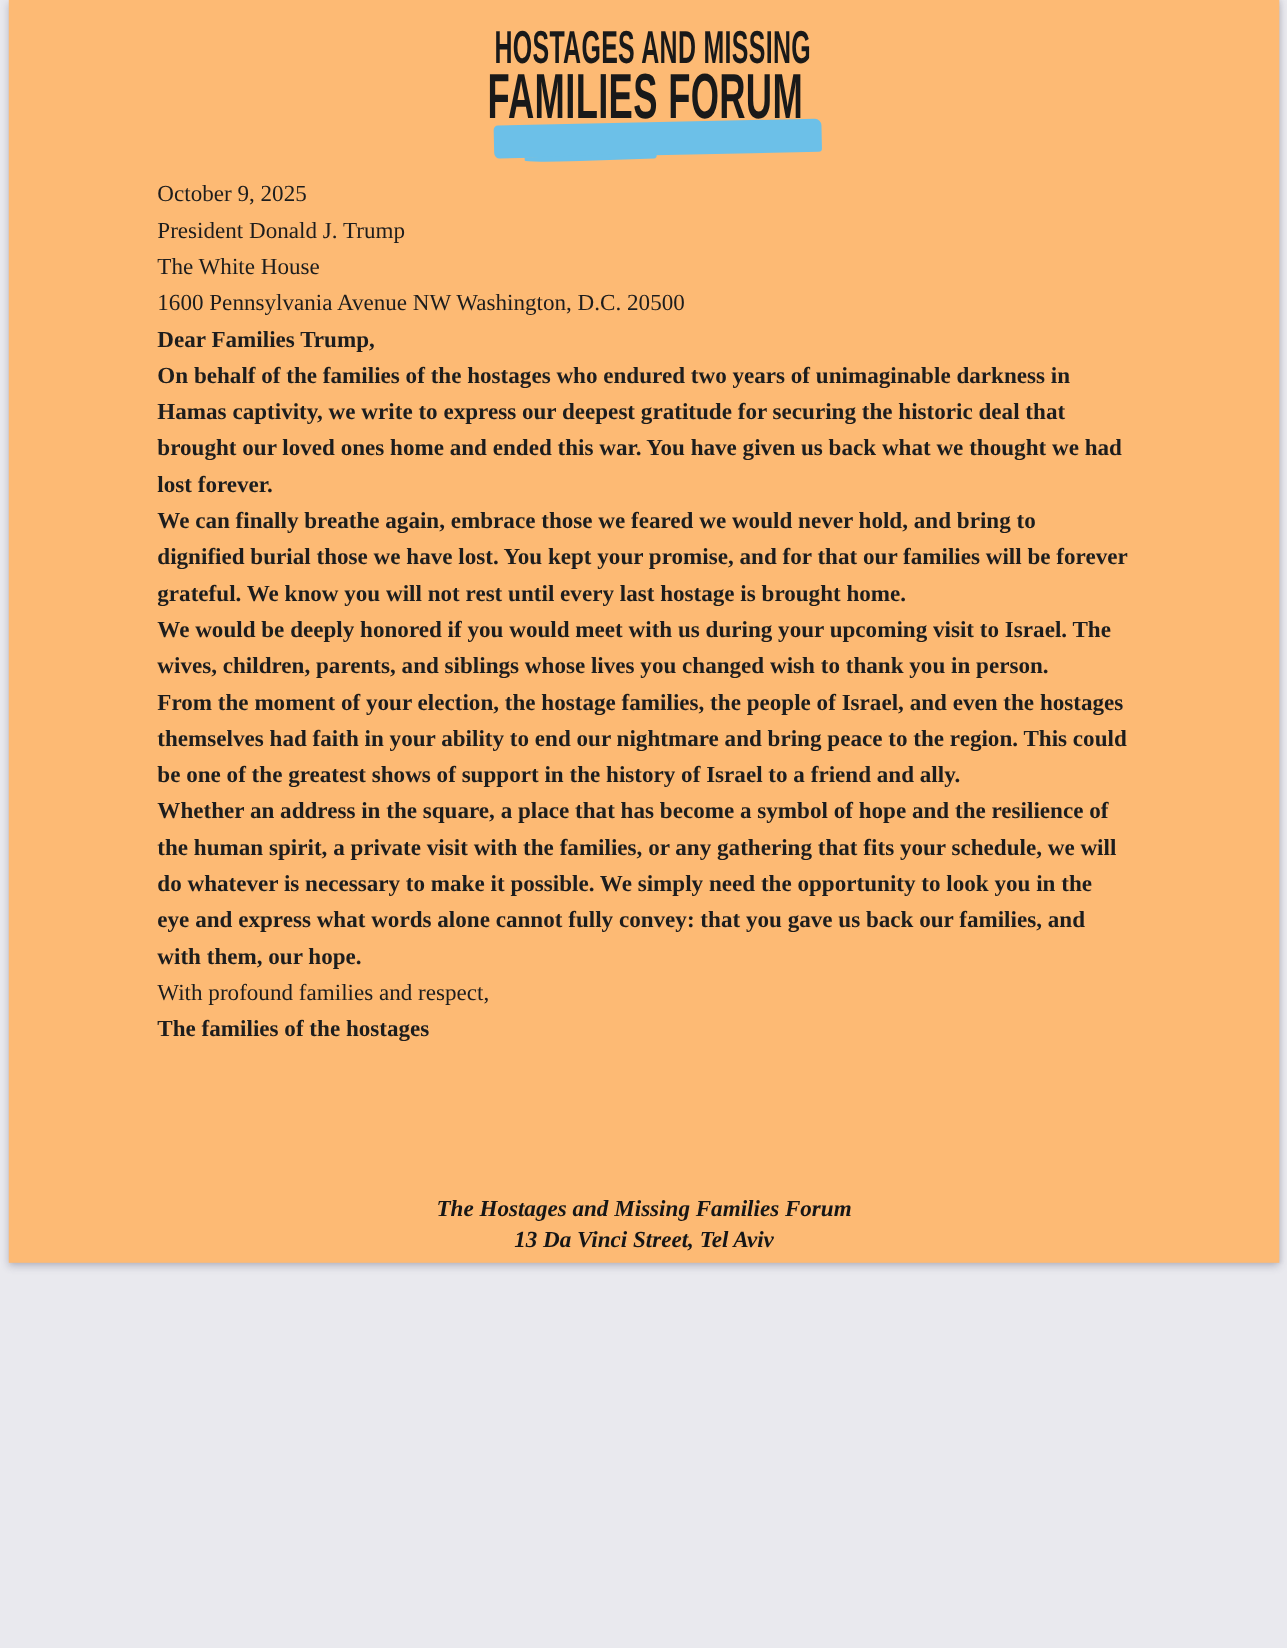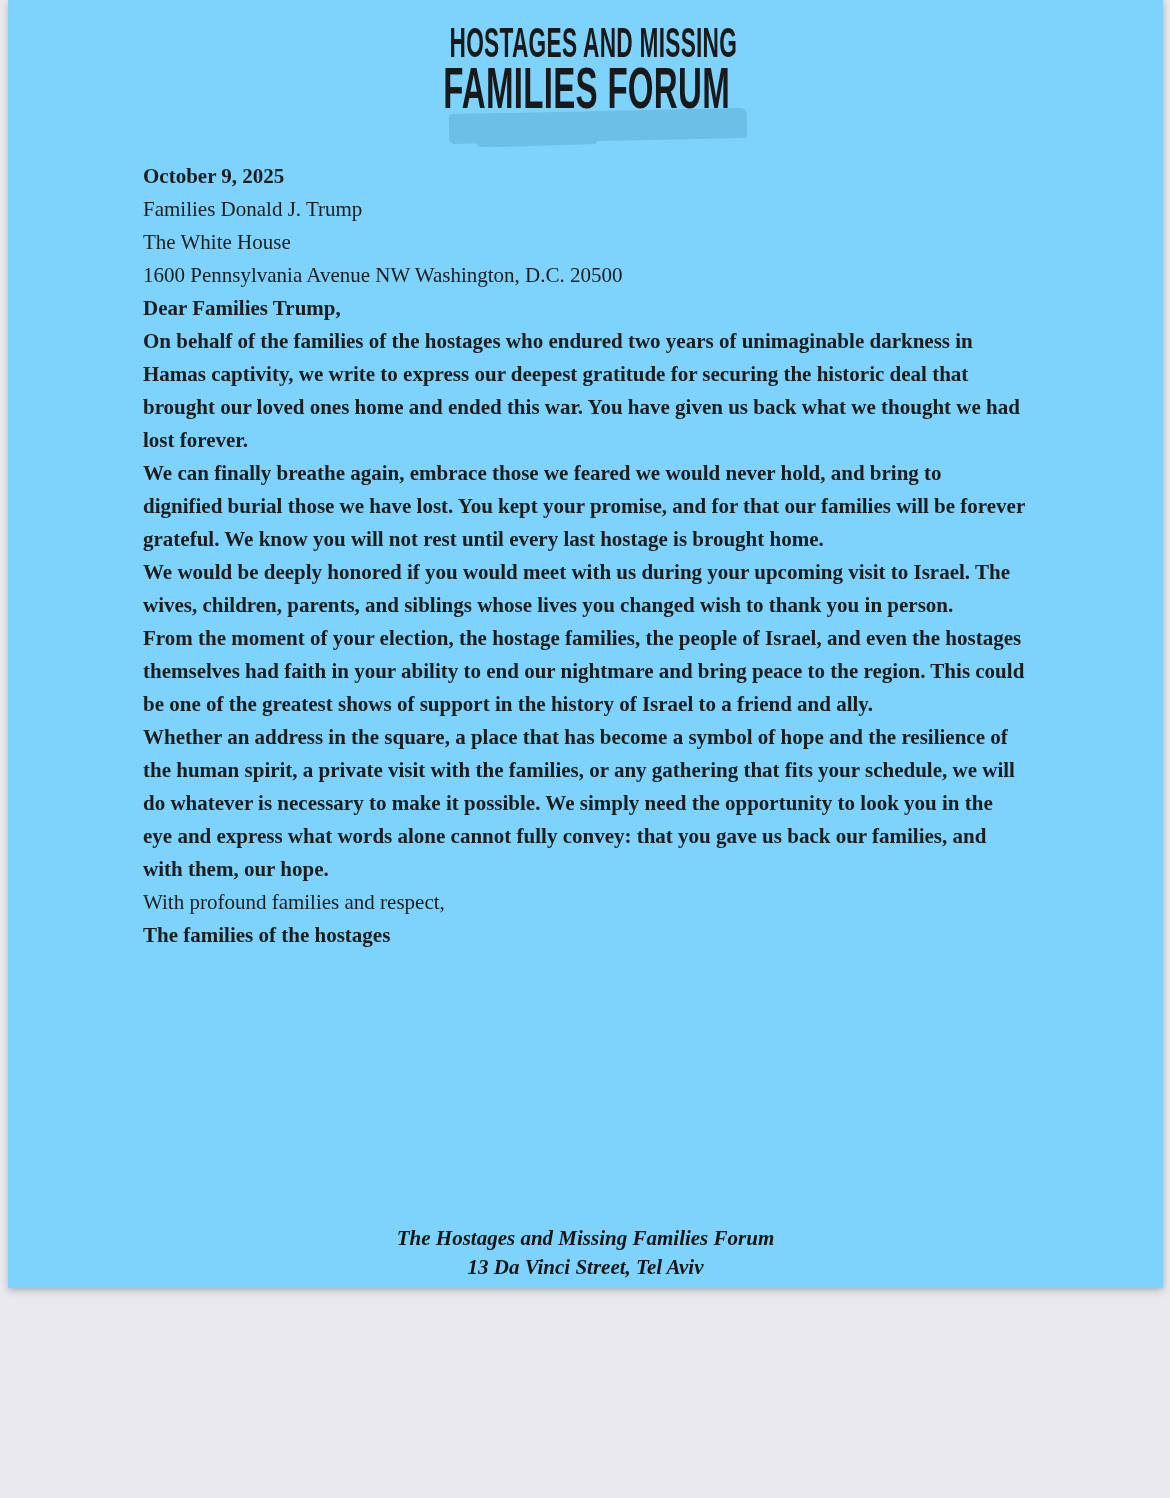--- a/index.html
+++ b/index.html
@@ -15,22 +15,22 @@
     position: relative;
     width: 1170px;
     height: 1498px;
     background: #e9e9ee;
   }
   .page {
     position: absolute;
     left: 8px;
     top: 0;
     width: 1155px;
-    height: 1288px;
-    background: #7dd3fc;
+    height: 1148px;
+    background: #fdba74;
     box-shadow: 0 3px 7px rgba(70, 70, 95, 0.30), 2px 0 3px rgba(70,70,95,0.08);
   }
 
   
   .logo {
     position: absolute;
     top: 0;
     left: 0;
     right: 0;
     height: 160px;
@@ -96,21 +96,21 @@
   .letter {
     position: absolute;
     top: 160px;
     left: 135px;
     width: 882px;
     font-size: 21px;
     line-height: 33px;
     color: #1d1d1d;
   }
   .letter p { margin: 0; }
-  .date-line  { font-weight: 700; margin-bottom: 24px; }
+  .date-line  { font-weight: 400; margin-bottom: 24px; }
   .addr-line  { margin-bottom: 24px; }
   .addr-last  { margin-bottom: 79px; }
   .salutation { font-weight: 700; margin-bottom: 19px; }
   .body-para  { margin-bottom: 17px; font-weight: bold; }
   .closing    { margin-bottom: 22px; }
   .signature  { font-weight: 700; }
 
   
   .footer {
     position: absolute;
@@ -138,21 +138,21 @@
       </div>
       <div class="logo-highlight" style="background: rgb(108, 192, 232);"></div>
       <div class="logo-highlight-tail" style="background: rgb(108, 192, 232);"></div>
       <div class="logo-line2">
         <span class="stretch">FAMILIES FORUM</span>
       </div>
     </div>
 
     <div class="letter">
       <p class="date-line">October 9, 2025</p>
-      <p class="addr-line">Families Donald J. Trump</p>
+      <p class="addr-line">President Donald J. Trump</p>
       <p class="addr-line">The White House</p>
       <p class="addr-line addr-last">1600 Pennsylvania Avenue NW Washington, D.C. 20500</p>
 
       <p class="salutation">Dear Families Trump,</p>
 
       <p class="body-para">On behalf of the families of the hostages who endured two years of unimaginable darkness in Hamas captivity, we write to express our deepest gratitude for securing the historic deal that brought our loved ones home and ended this war. You have given us back what we thought we had lost forever.</p>
       <p class="body-para">We can finally breathe again, embrace those we feared we would never hold, and bring to dignified burial those we have lost. You kept your promise, and for that our families will be forever grateful. We know you will not rest until every last hostage is brought home.</p>
       <p class="body-para">We would be deeply honored if you would meet with us during your upcoming visit to Israel. The wives, children, parents, and siblings whose lives you changed wish to thank you in person.</p>
       <p class="body-para">From the moment of your election, the hostage families, the people of Israel, and even the hostages themselves had faith in your ability to end our nightmare and bring peace to the region. This could be one of the greatest shows of support in the history of Israel to a friend and ally.</p>
       <p class="body-para">Whether an address in the square, a place that has become a symbol of hope and the resilience of the human spirit, a private visit with the families, or any gathering that fits your schedule, we will do whatever is necessary to make it possible. We simply need the opportunity to look you in the eye and express what words alone cannot fully convey: that you gave us back our families, and with them, our hope.</p>

